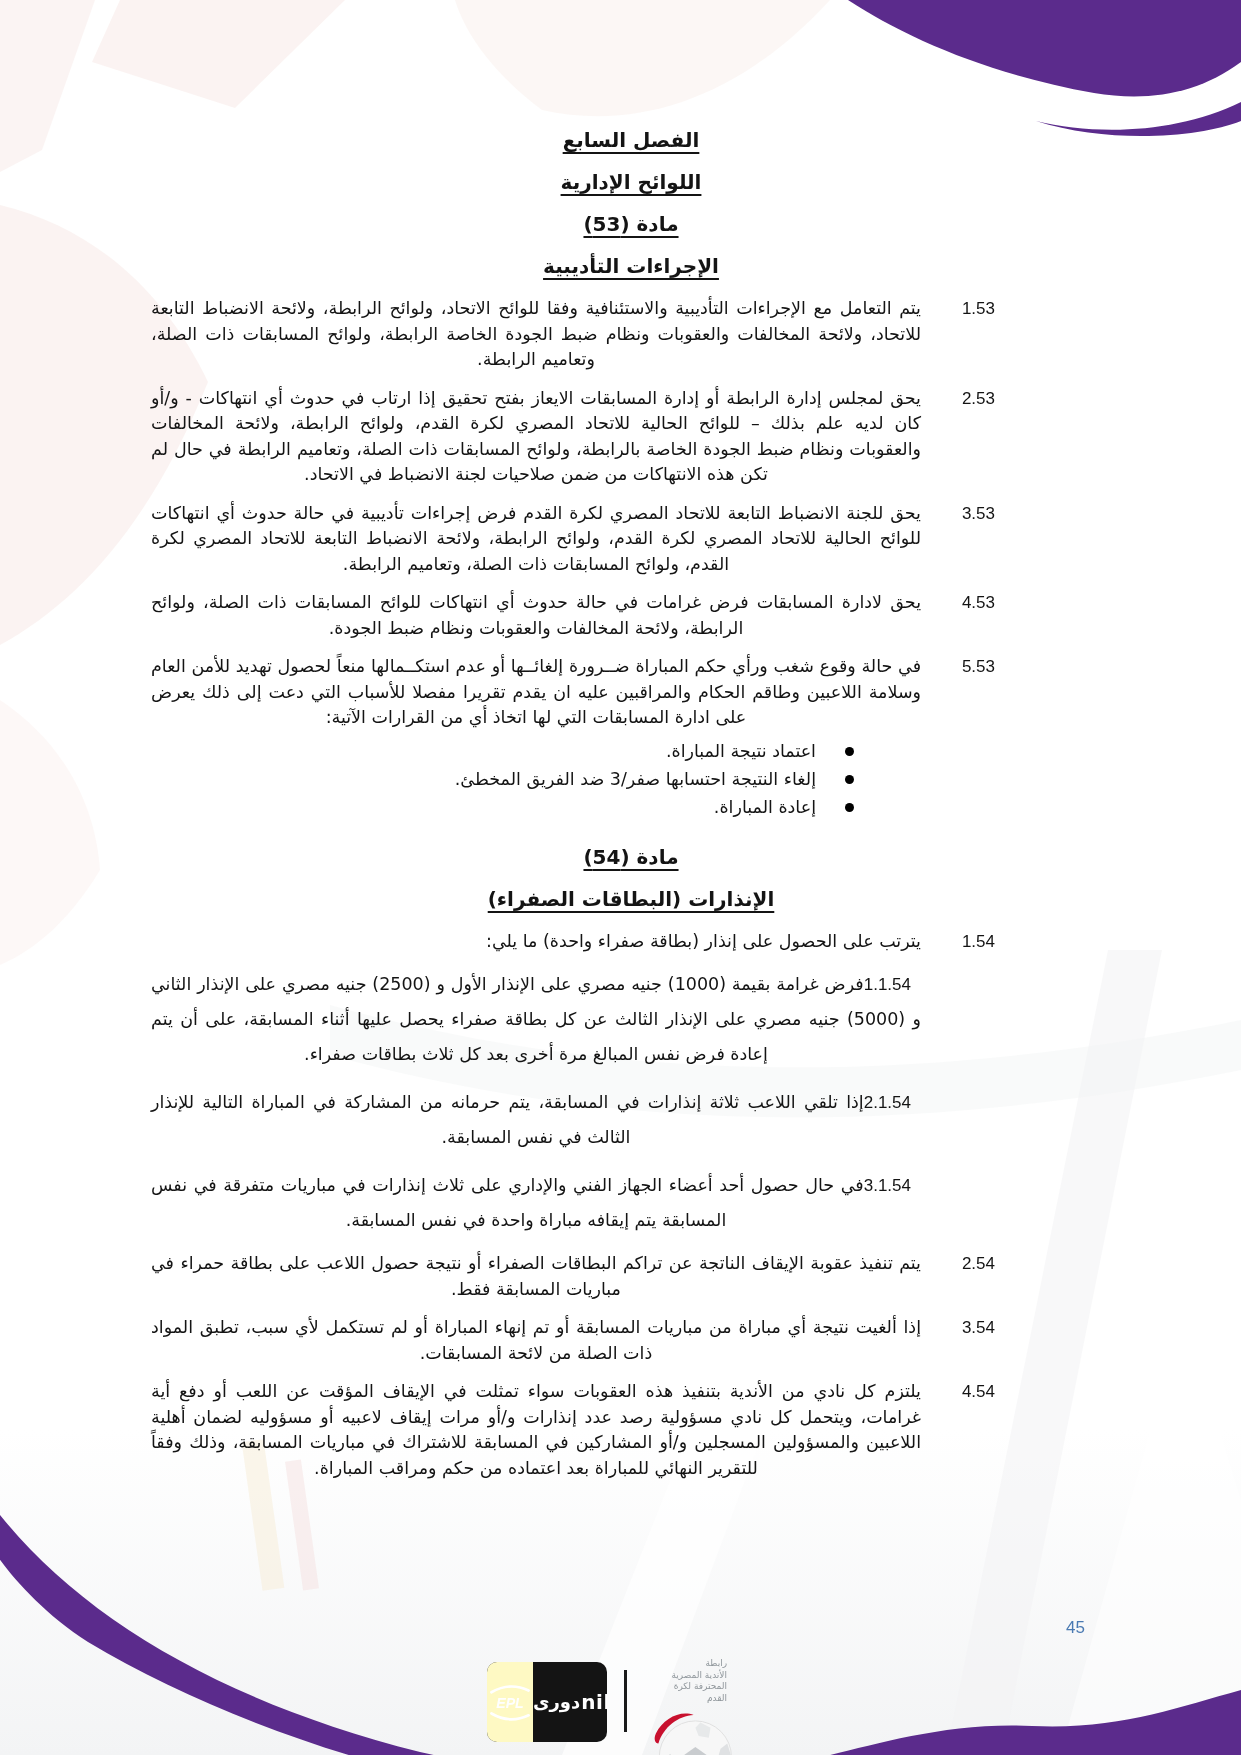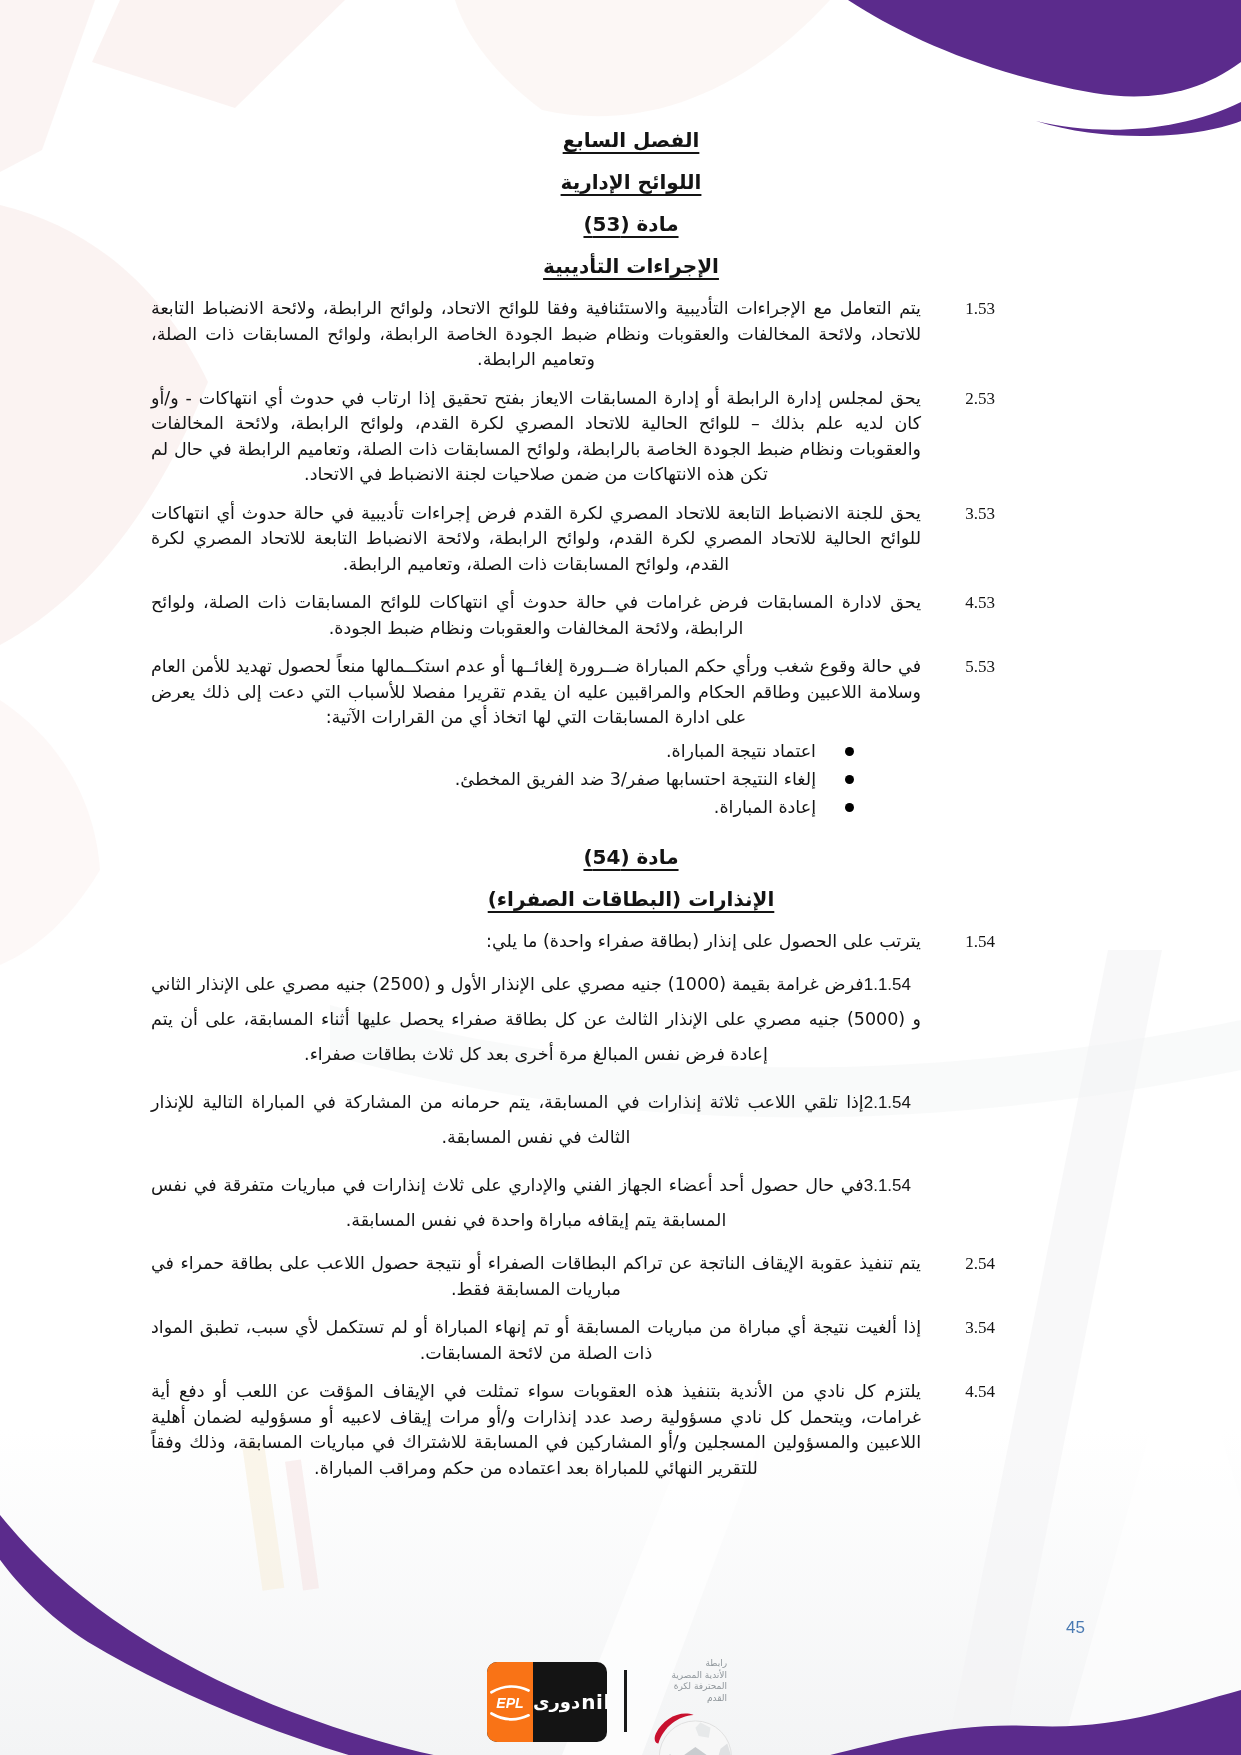--- a/index.html
+++ b/index.html
@@ -23,21 +23,21 @@
     transform:translateX(55px);
     text-decoration:underline;
     text-underline-offset:5px;
     text-decoration-thickness:2px;
   }
   .art54{margin-top:24px;}
   .clause{display:flex;margin-bottom:13px;}
   .cnum{
     flex:0 0 80px;box-sizing:border-box;
     direction:ltr;text-align:right;padding-right:6px;
-    font-family:Liberation Serif, serif;
+    font-family:Liberation Sans, sans-serif;
     font-size:17px;line-height:25.5px;
   }
   .ctext{
     flex:1;margin:0;
     font-size:17.5px;line-height:25.5px;
     text-align:justify;text-align-last:center;
   }
   .ctext.last-right{text-align-last:right;}
   .subclause{
     margin:0 80px 13px 0;
@@ -55,21 +55,21 @@
   .page-num{
     position:absolute;left:1066px;top:1618px;
     font-family:"Liberation Sans","DejaVu Sans",sans-serif;
     font-size:17px;color:#4a7ab2;
   }
   
   .epl-logo{
     position:absolute;left:487px;top:1662px;width:120px;height:80px;
     background:#141414;border-radius:10px;display:flex;direction:ltr;overflow:hidden;
   }
-  .epl-badge{width:54px;background:#f97316;display:flex;align-items:center;justify-content:center;}
+  .epl-badge{width:54px;background:#fef9c3;display:flex;align-items:center;justify-content:center;}
   .epl-names{flex:1;display:flex;align-items:center;justify-content:center;color:#fff;gap:1px;}
   .name-ar{font-size:18px;font-weight:bold;line-height:20px;}
   .name-en{font-size:20px;font-weight:bold;line-height:18px;letter-spacing:.5px;}
   .footer-divider{position:absolute;left:624px;top:1670px;width:3px;height:62px;background:#1a1a1a;}
   .assoc-logo{position:absolute;left:650px;top:1658px;display:flex;direction:ltr;align-items:center;gap:4px;flex-direction:column;}
   .assoc-text{width:70px;text-align:right;color:#8f969b;font-size:9px;line-height:11.5px;direction:rtl;}
 </style>
 </head>
 <body>
 

